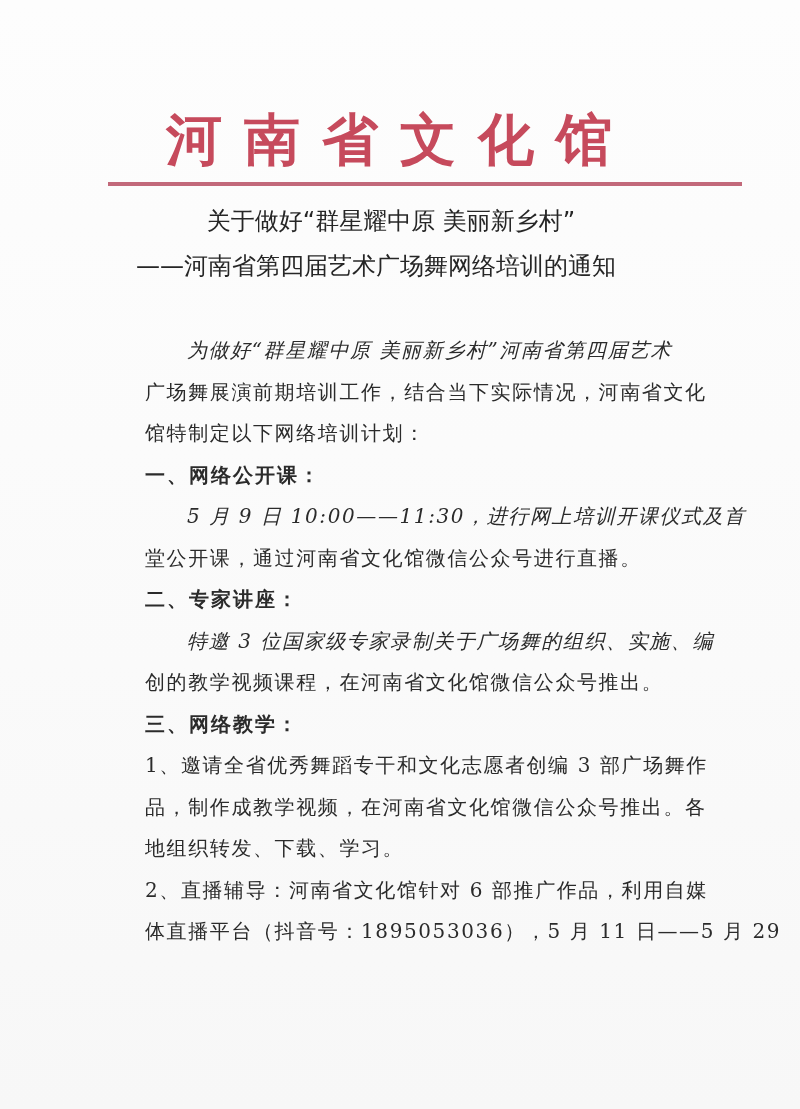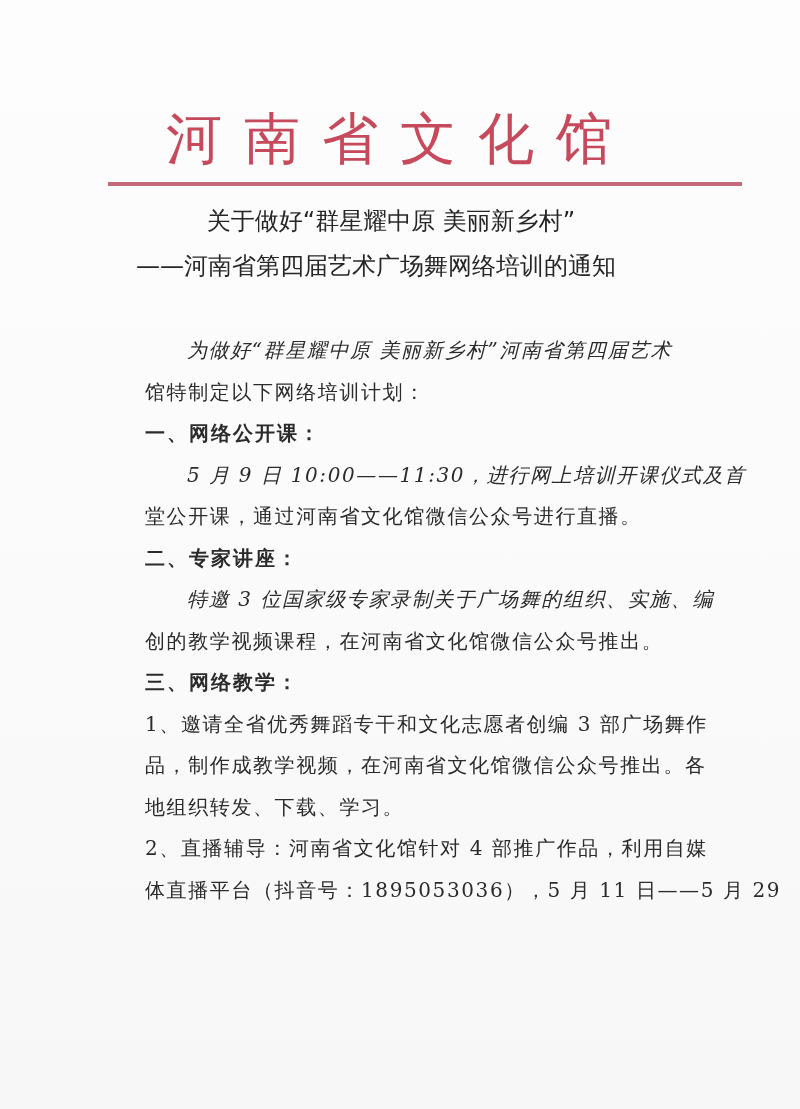--- a/index.html
+++ b/index.html
@@ -21,21 +21,21 @@
       width: 800px; height: 1109px;
       background: linear-gradient(180deg, #fdfdfd 0%, #fafafa 60%, #f7f7f7 100%);
     }
     .letterhead {
       position: absolute;
       top: 104px;
       left: 0;
       width: 800px;
       text-align: center;
       font-family: "DejaVu Serif", "Liberation Serif", serif;
-      font-weight: normal;
+      font-weight: bold;
       font-size: 56px;
       letter-spacing: 22px;
       color: #c64a5c;
       line-height: 70px;
       box-sizing: border-box;
     }
     .red-rule {
       position: absolute;
       top: 182px;
       left: 108px;
@@ -79,31 +79,32 @@
 <div class="page">
 
   <div class="letterhead">河南省文化馆</div>
   <div class="red-rule"></div>
 
   <div class="title t1">关于做好“群星耀中原  美丽新乡村”</div>
   <div class="title t2">——河南省第四届艺术广场舞网络培训的通知</div>
 
   <div class="body-text">
     <div class="line indent">为做好“群星耀中原 美丽新乡村”河南省第四届艺术</div>
+    <div class="line">广场舞展演前期培训工作，结合当下实际情况，河南省文化</div>
     <div class="line">馆特制定以下网络培训计划：</div>
 
     <div class="line heading">一、网络公开课：</div>
     <div class="line indent">5 月 9 日 10:00——11:30，进行网上培训开课仪式及首</div>
     <div class="line">堂公开课，通过河南省文化馆微信公众号进行直播。</div>
 
     <div class="line heading">二、专家讲座：</div>
     <div class="line indent">特邀 3 位国家级专家录制关于广场舞的组织、实施、编</div>
     <div class="line">创的教学视频课程，在河南省文化馆微信公众号推出。</div>
 
     <div class="line heading">三、网络教学：</div>
     <div class="line">1、邀请全省优秀舞蹈专干和文化志愿者创编 3 部广场舞作</div>
     <div class="line">品，制作成教学视频，在河南省文化馆微信公众号推出。各</div>
     <div class="line">地组织转发、下载、学习。</div>
-    <div class="line">2、直播辅导：河南省文化馆针对 4 部推广作品，利用自媒</div>
+    <div class="line">2、直播辅导：河南省文化馆针对 6 部推广作品，利用自媒</div>
     <div class="line">体直播平台（抖音号：1895053036），5 月 11 日——5 月 29</div>
   </div>
 
 </div>
 
 </body></html>

